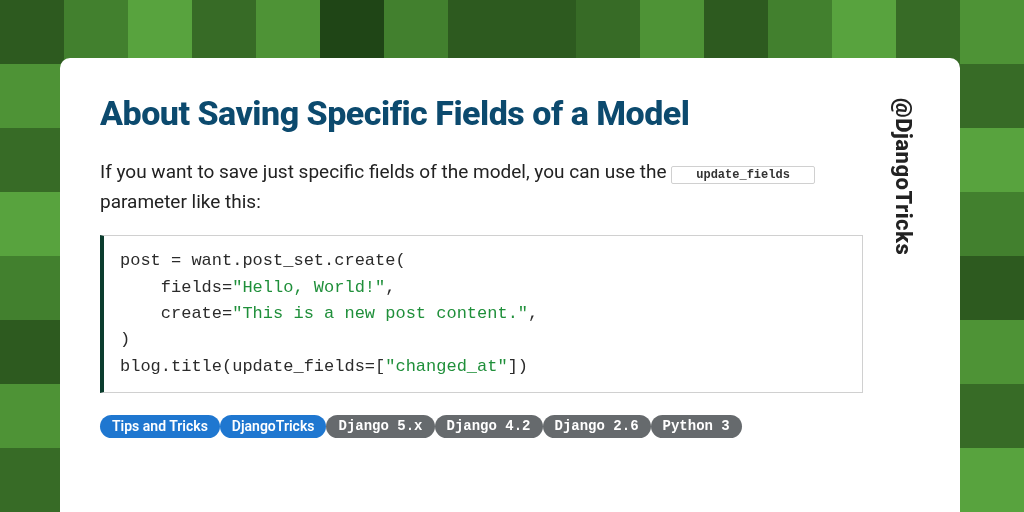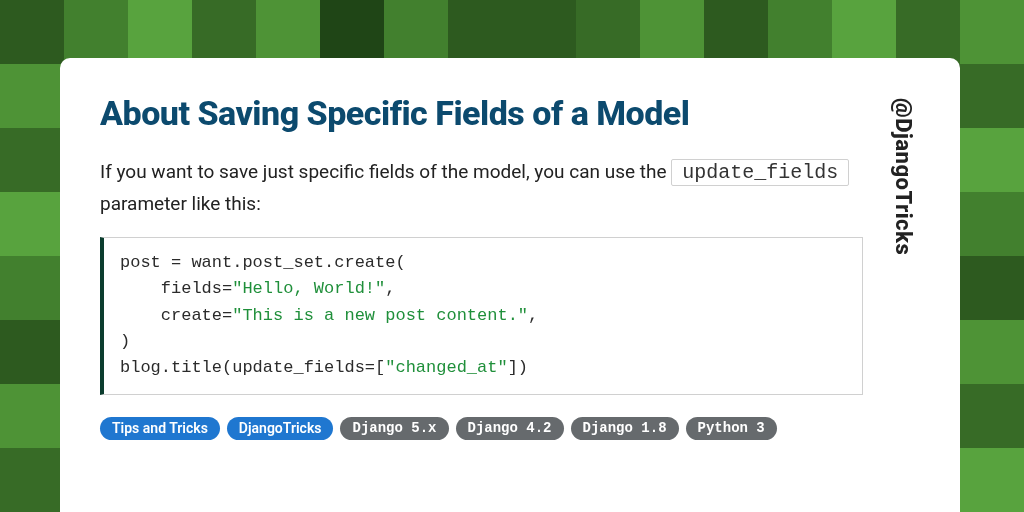--- a/index.html
+++ b/index.html
@@ -47,42 +47,43 @@
     letter-spacing: -0.5px;
   }
   .intro {
     font-size: 19px;
     color: #222;
     line-height: 1.6;
     margin-bottom: 18px;
   }
   .inline-code {
     font-family: "SFMono-Regular", Consolas, "Liberation Mono", Menlo, monospace;
-    font-size: 20px;
+    font-size: 12px;
     background: #fff;
     border: 1px solid #d0d0d0;
-    padding: 1px 10px;
+    padding: 1px 24px;
     border-radius: 2px;
     color: #333;
+    font-weight: bold;
   }
   .codeblock {
     border: 1px solid #d0d0d0;
     border-left: 4px solid #0b3d2e;
     background: #fff;
     padding: 12px 16px;
     font-family: "SFMono-Regular", Consolas, "Liberation Mono", Menlo, monospace;
     font-size: 17px;
     line-height: 1.55;
     color: #2b2b2b;
     white-space: pre;
     overflow: hidden;
     margin-bottom: 22px;
   }
   .s-str { color: #1f8f3a; }
-  .tags { display: flex; flex-wrap: wrap; gap: 7px; }
+  .tags { display: flex; flex-wrap: wrap; }
   .tag {
     display: inline-block;
     padding: 3px 12px 4px;
     border-radius: 999px;
     font-size: 14px;
     font-weight: 600;
     color: #fff;
   }
   .tag.blue { background: #1f77d0; }
   .tag.gray { background: #666a6d; font-family: Liberation Mono, monospace; }
@@ -239,18 +240,18 @@
     <div class="codeblock"><span>post = want.post_set.create(</span>
 <span>    fields=</span><span class="s-str">"Hello, World!"</span><span>,</span>
 <span>    create=</span><span class="s-str">"This is a new post content."</span><span>,</span>
 <span>)</span>
 <span>blog.title(update_fields=[</span><span class="s-str">"changed_at"</span><span>])</span></div>
     <div class="tags">
       <span class="tag blue">Tips and Tricks</span>
       <span class="tag blue">DjangoTricks</span>
       <span class="tag gray">Django 5.x</span>
       <span class="tag gray">Django 4.2</span>
-      <span class="tag gray">Django 1.8</span>
+      <span class="tag gray">Django 2.6</span>
       <span class="tag gray">Python 3</span>
     </div>
   </div>
   <div class="handle">@DjangoTricks</div>
 </div>
 
 </body></html>

